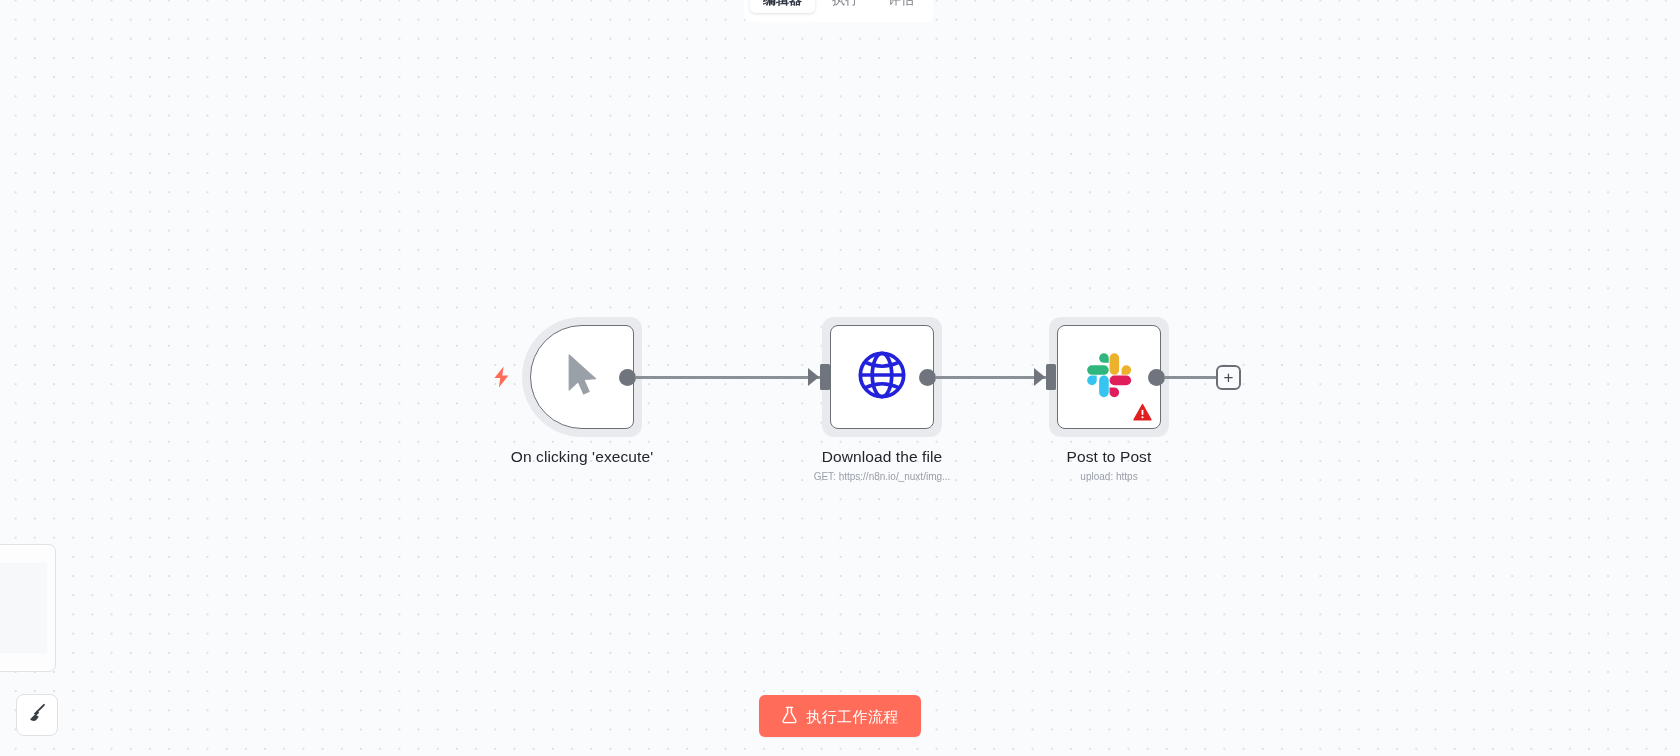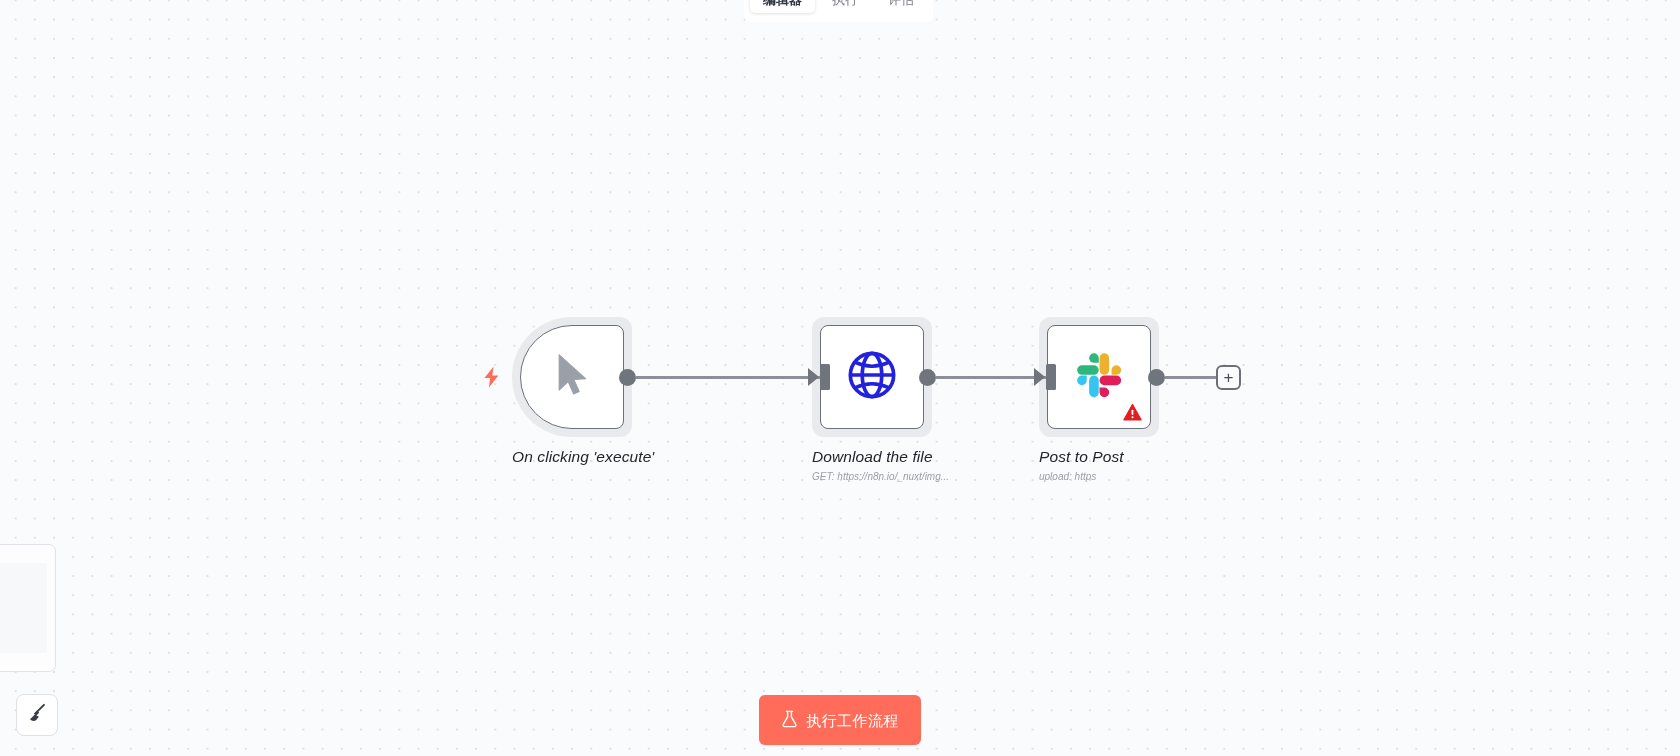--- a/index.html
+++ b/index.html
@@ -54,22 +54,21 @@
   }
 
   
   .canvas { position: absolute; inset: 0; }
 
   .node-wrap {
     position: absolute;
     width: 140px;
     display: flex;
     flex-direction: column;
-    align-items: flex-start;
-    font-style: italic;
+    align-items: center;
   }
 
   .node-halo {
     position: relative;
     width: 120px;
     height: 120px;
     border-radius: 12px;
     background: #e9eaee;
     display: flex;
     align-items: center;
@@ -219,21 +218,21 @@
     cursor: pointer;
     box-sizing: border-box;
   }
 
   
   .execute-btn {
     position: absolute;
     left: 759px;
     top: 695px;
     width: 162px;
-    height: 50px;
+    height: 42px;
     background: #ff6d5a;
     border: none;
     border-radius: 6px;
     color: #ffffff;
     font-size: 15px;
     font-family: "Liberation Sans", sans-serif;
     display: flex;
     align-items: center;
     justify-content: center;
     gap: 8px;

